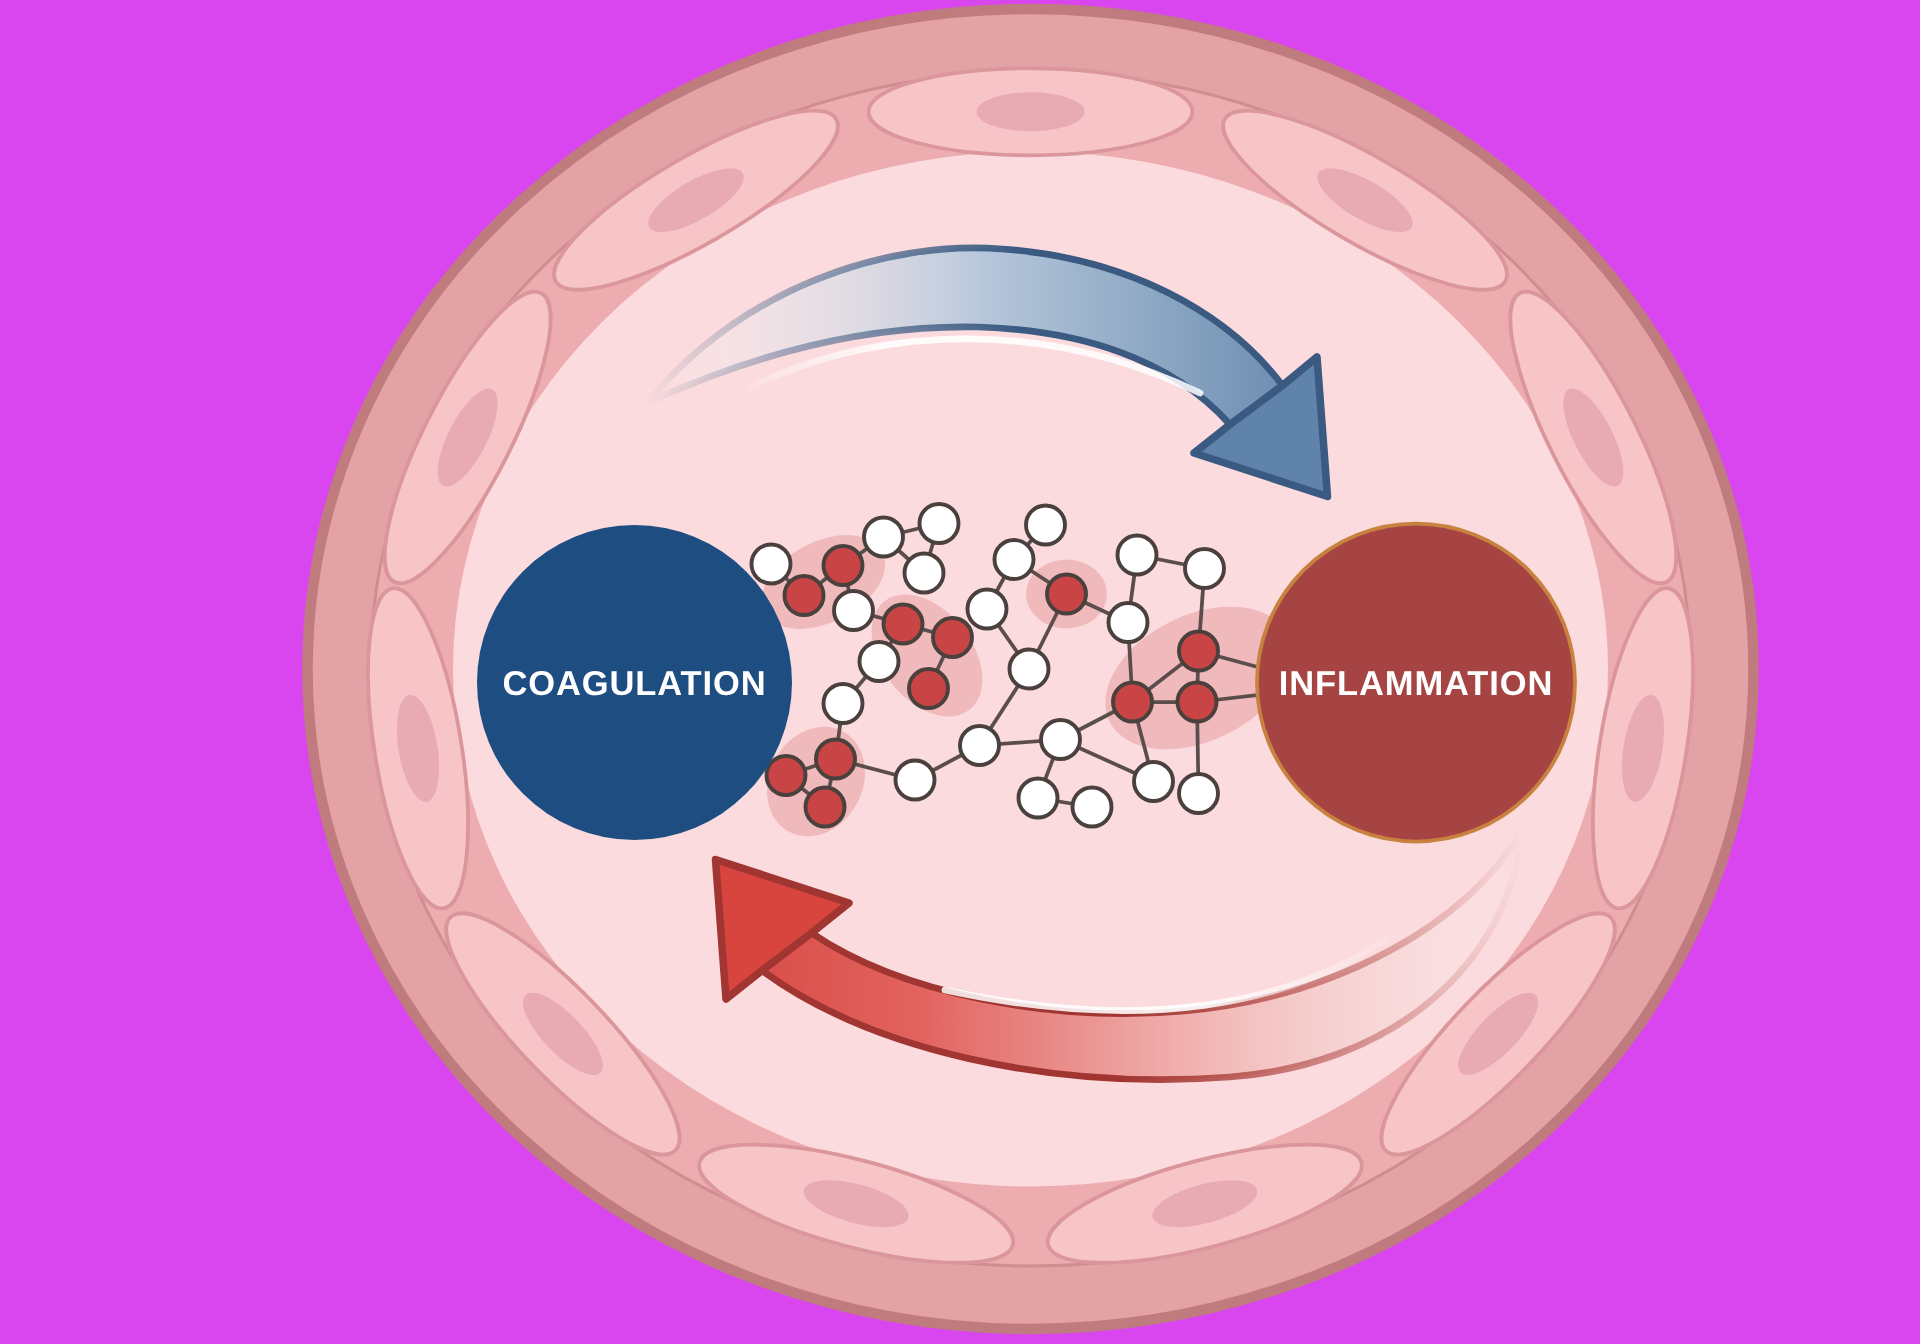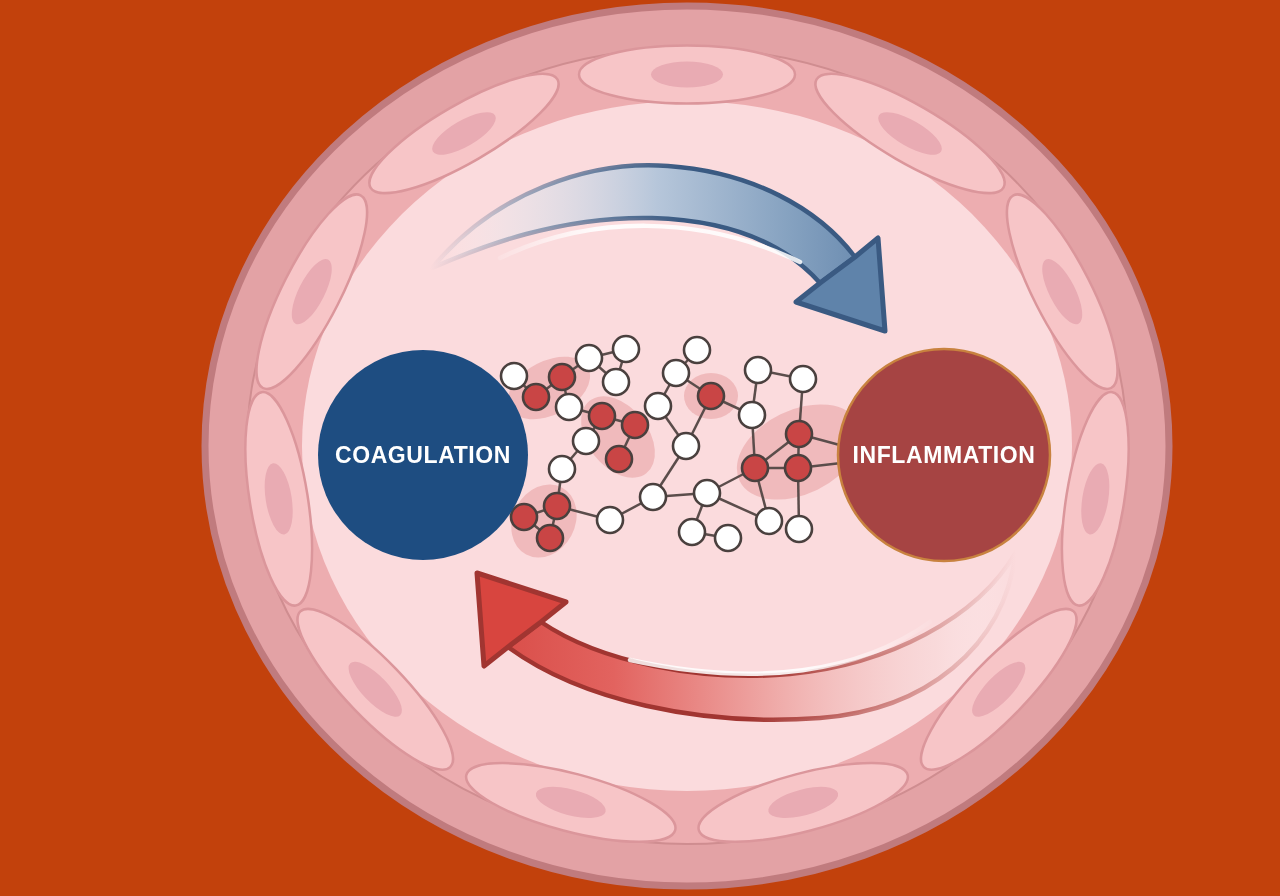--- a/index.html
+++ b/index.html
@@ -1,16 +1,16 @@
 <!DOCTYPE html>
 <html><head>
 <meta charset="utf-8">
 <style>
   html,body{margin:0;padding:0;background:#ffffff;}
-  .stage{position:relative;width:1280px;height:896px;background:#c2410c;overflow:hidden;}
+  .stage{position:relative;width:1280px;height:896px;background:#d946ef;overflow:hidden;}
   svg{display:block;}
   .circle-label{
     font-family:"Liberation Sans","DejaVu Sans",sans-serif;
     font-weight:bold;
     font-size:23px;
     letter-spacing:0.6px;
     text-anchor:middle;
   }
 </style>
 </head>

